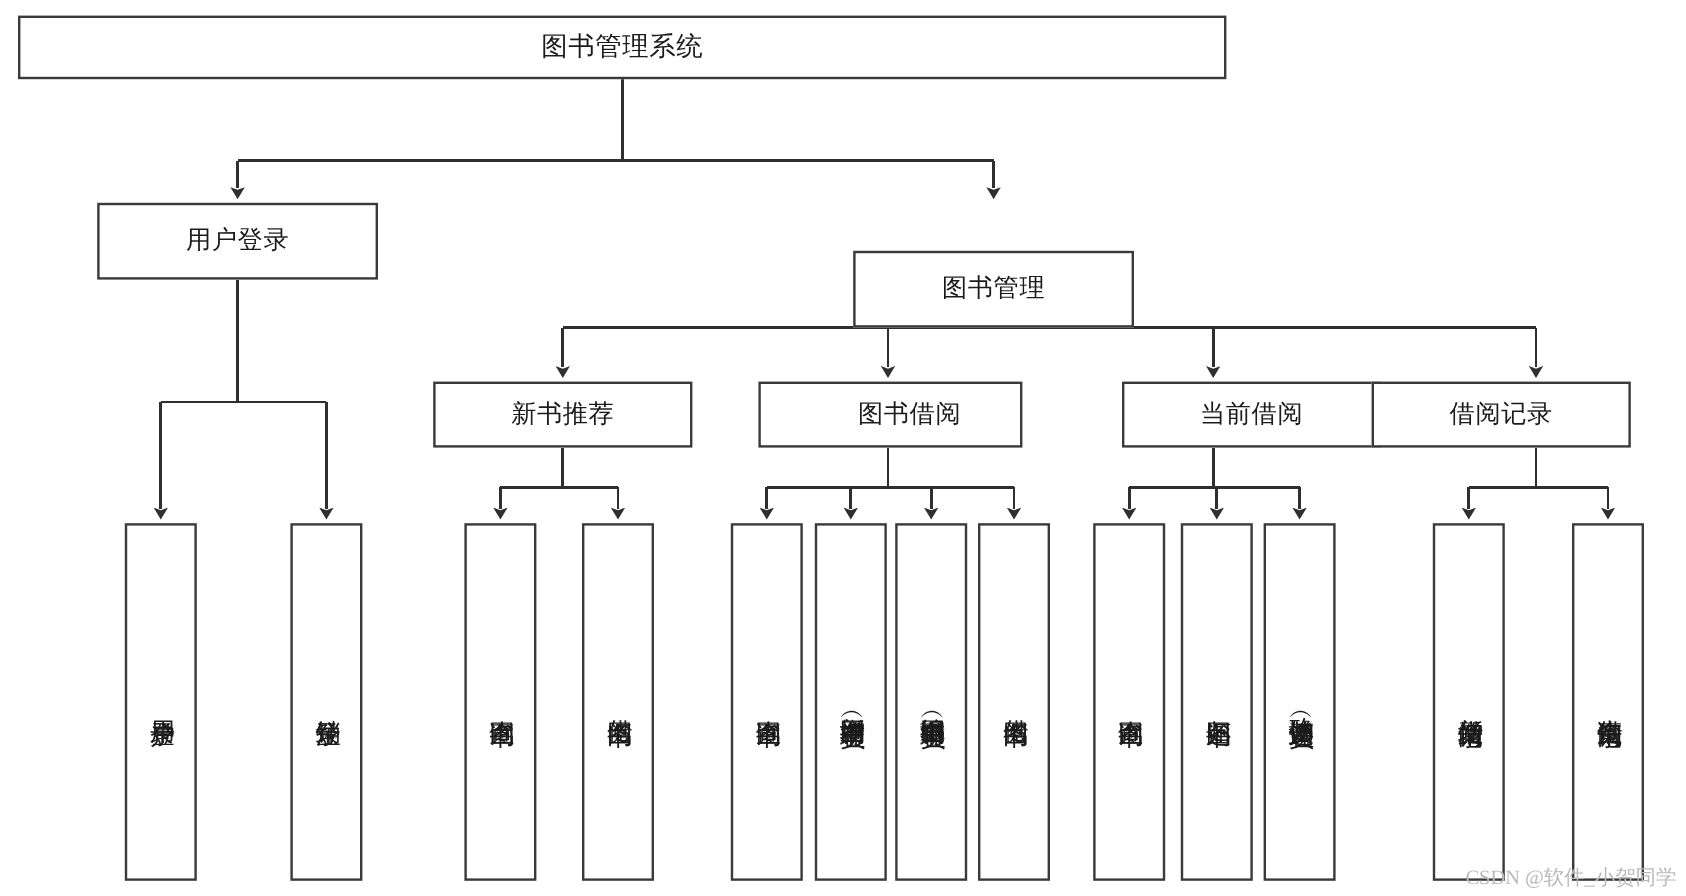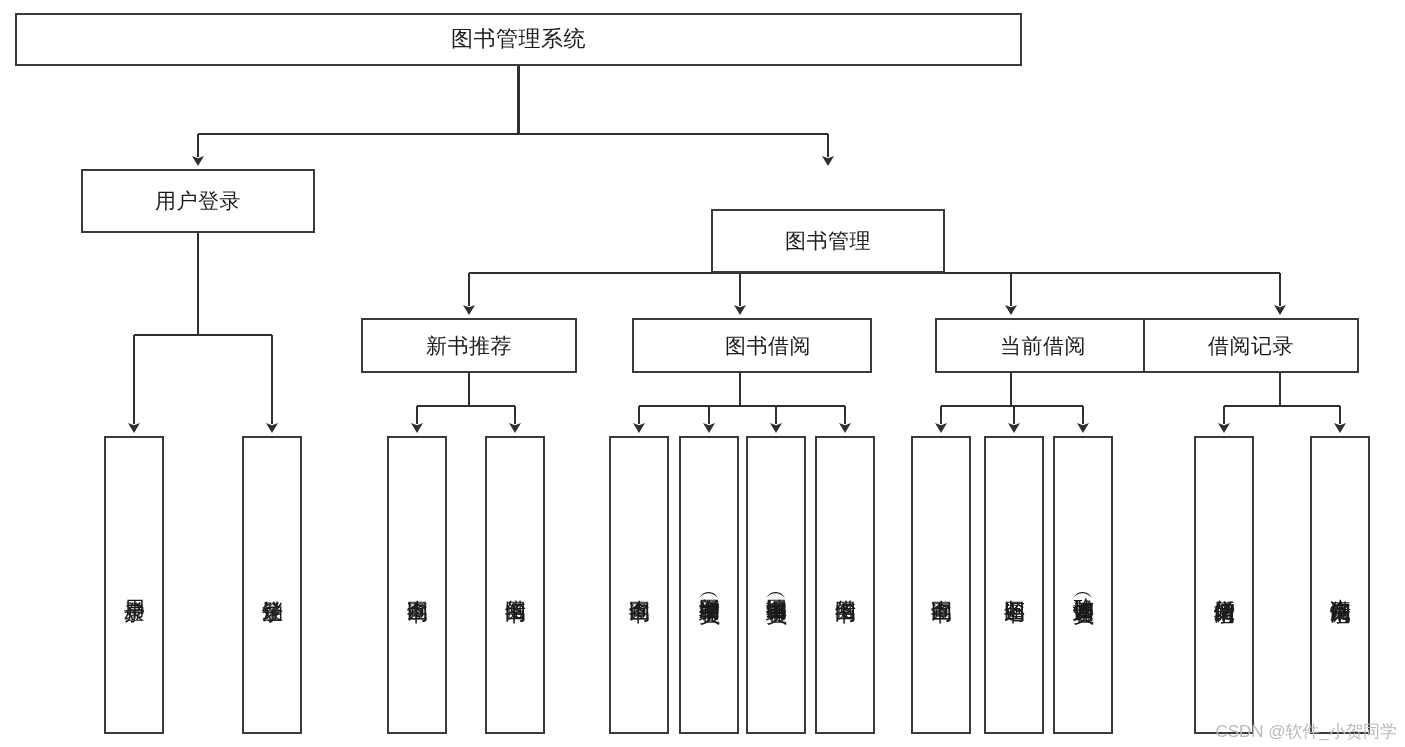--- a/index.html
+++ b/index.html
@@ -53,21 +53,21 @@
     height: 747px;
     pointer-events: none;
   }
   .watermark {
     position: absolute;
     right: 8px;
     bottom: 4px;
     font-size: 17px;
     color: #b9b9b9;
     white-space: nowrap;
-    font-family: Liberation Sans, sans-serif;
+    font-family: Liberation Serif, serif;
   }
 </style>
 </head>
 <body>
 
 <div id="diagram-root">
   <svg class="connectors" id="connector-layer" viewBox="0 0 1405 747" xmlns="http://www.w3.org/2000/svg">
     <defs>
       <marker id="arrow-head" markerWidth="10" markerHeight="12" refX="1" refY="6" orient="auto" markerUnits="userSpaceOnUse">
         <path d="M0,0 L10,6 L0,12 L2.2,6 Z" fill="#2f2f2f"></path>
@@ -121,21 +121,21 @@
       </div>
       <div class="node-box" style="left: 104px; top: 436px; width: 60px; height: 298px; border-color: rgb(58, 58, 58); background: rgb(255, 255, 255);">
         <span class="node-label-v" style="color: rgb(27, 27, 27);">用户登录</span>
       </div>
       <div class="node-box" style="left: 242px; top: 436px; width: 60px; height: 298px; border-color: rgb(58, 58, 58); background: rgb(255, 255, 255);">
         <span class="node-label-v" style="color: rgb(27, 27, 27);">注销登录</span>
       </div>
       <div class="node-box" style="left: 361px; top: 318px; width: 216px; height: 55px; border-color: rgb(58, 58, 58); background: rgb(255, 255, 255);">
         <span class="node-label-h" style="color: rgb(27, 27, 27);">新书推荐</span>
       </div>
-      <div class="node-box" style="left: 632px; top: 318px; width: 240px; height: 55px; border-color: rgb(58, 58, 58); background: rgb(255, 255, 255); padding-left: 32px;">
+      <div class="node-box" style="left: 632px; top: 318px; width: 220px; height: 55px; border-color: rgb(58, 58, 58); background: rgb(255, 255, 255); padding-left: 32px;">
         <span class="node-label-h" style="color: rgb(27, 27, 27);">图书借阅</span>
       </div>
       <div class="node-box" style="left: 935px; top: 318px; width: 216px; height: 55px; border-color: rgb(58, 58, 58); background: rgb(255, 255, 255);">
         <span class="node-label-h" style="color: rgb(27, 27, 27);">当前借阅</span>
       </div>
       <div class="node-box" style="left: 1143px; top: 318px; width: 216px; height: 55px; border-color: rgb(58, 58, 58); background: rgb(255, 255, 255);">
         <span class="node-label-h" style="color: rgb(27, 27, 27);">借阅记录</span>
       </div>
       <div class="node-box" style="left: 387px; top: 436px; width: 60px; height: 298px; border-color: rgb(58, 58, 58); background: rgb(255, 255, 255);">
         <span class="node-label-v" style="color: rgb(27, 27, 27);">查询图书</span>

